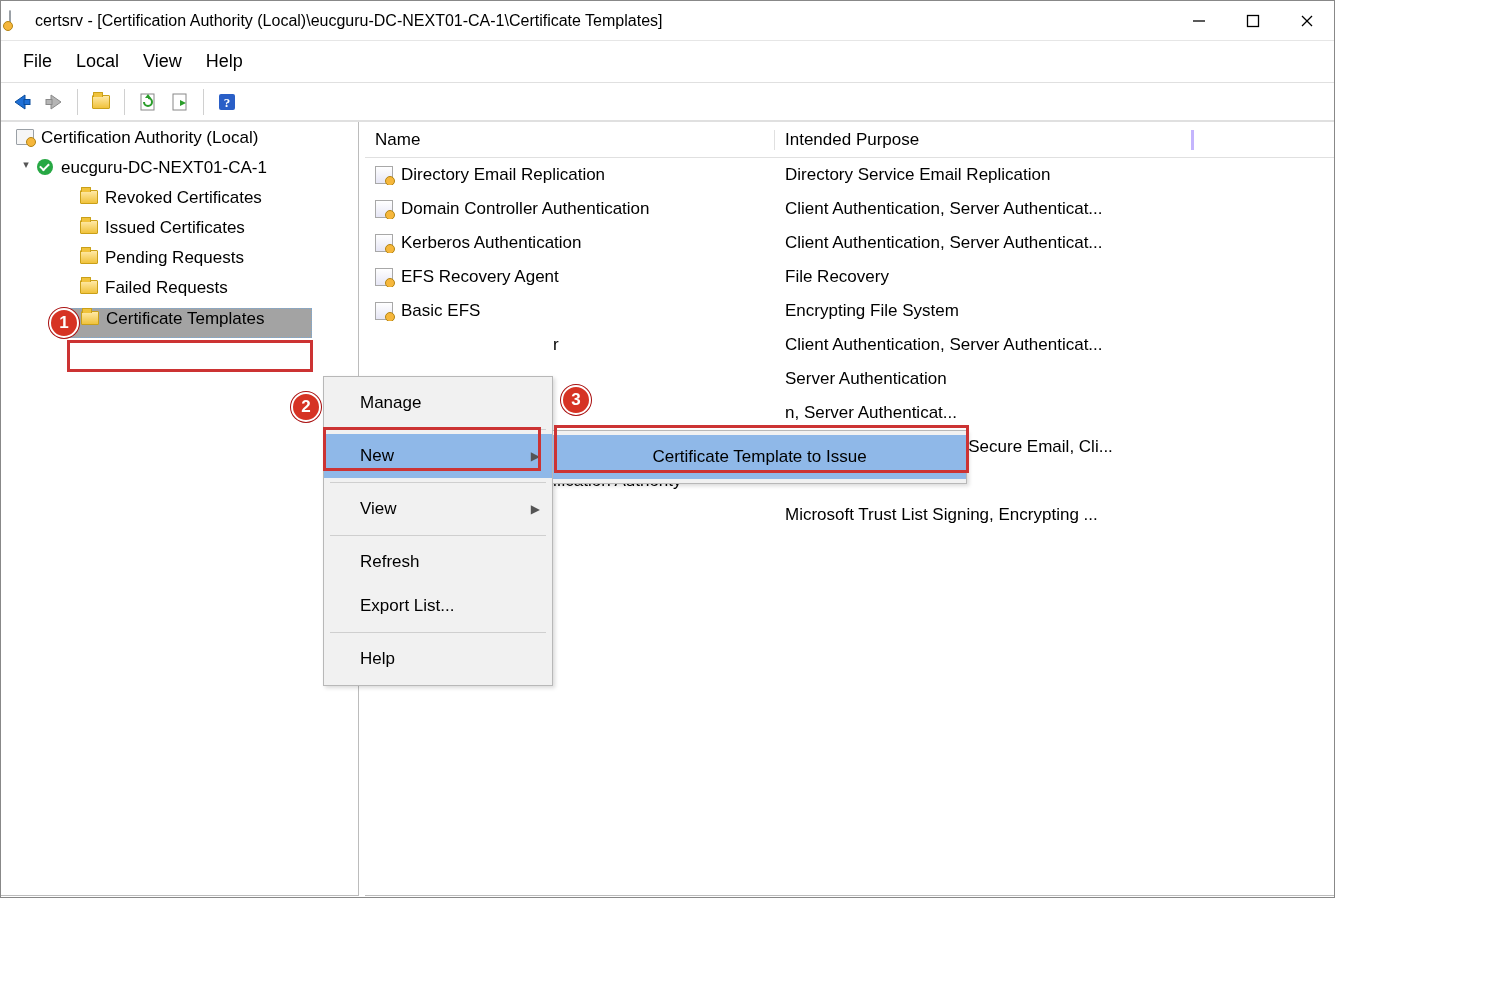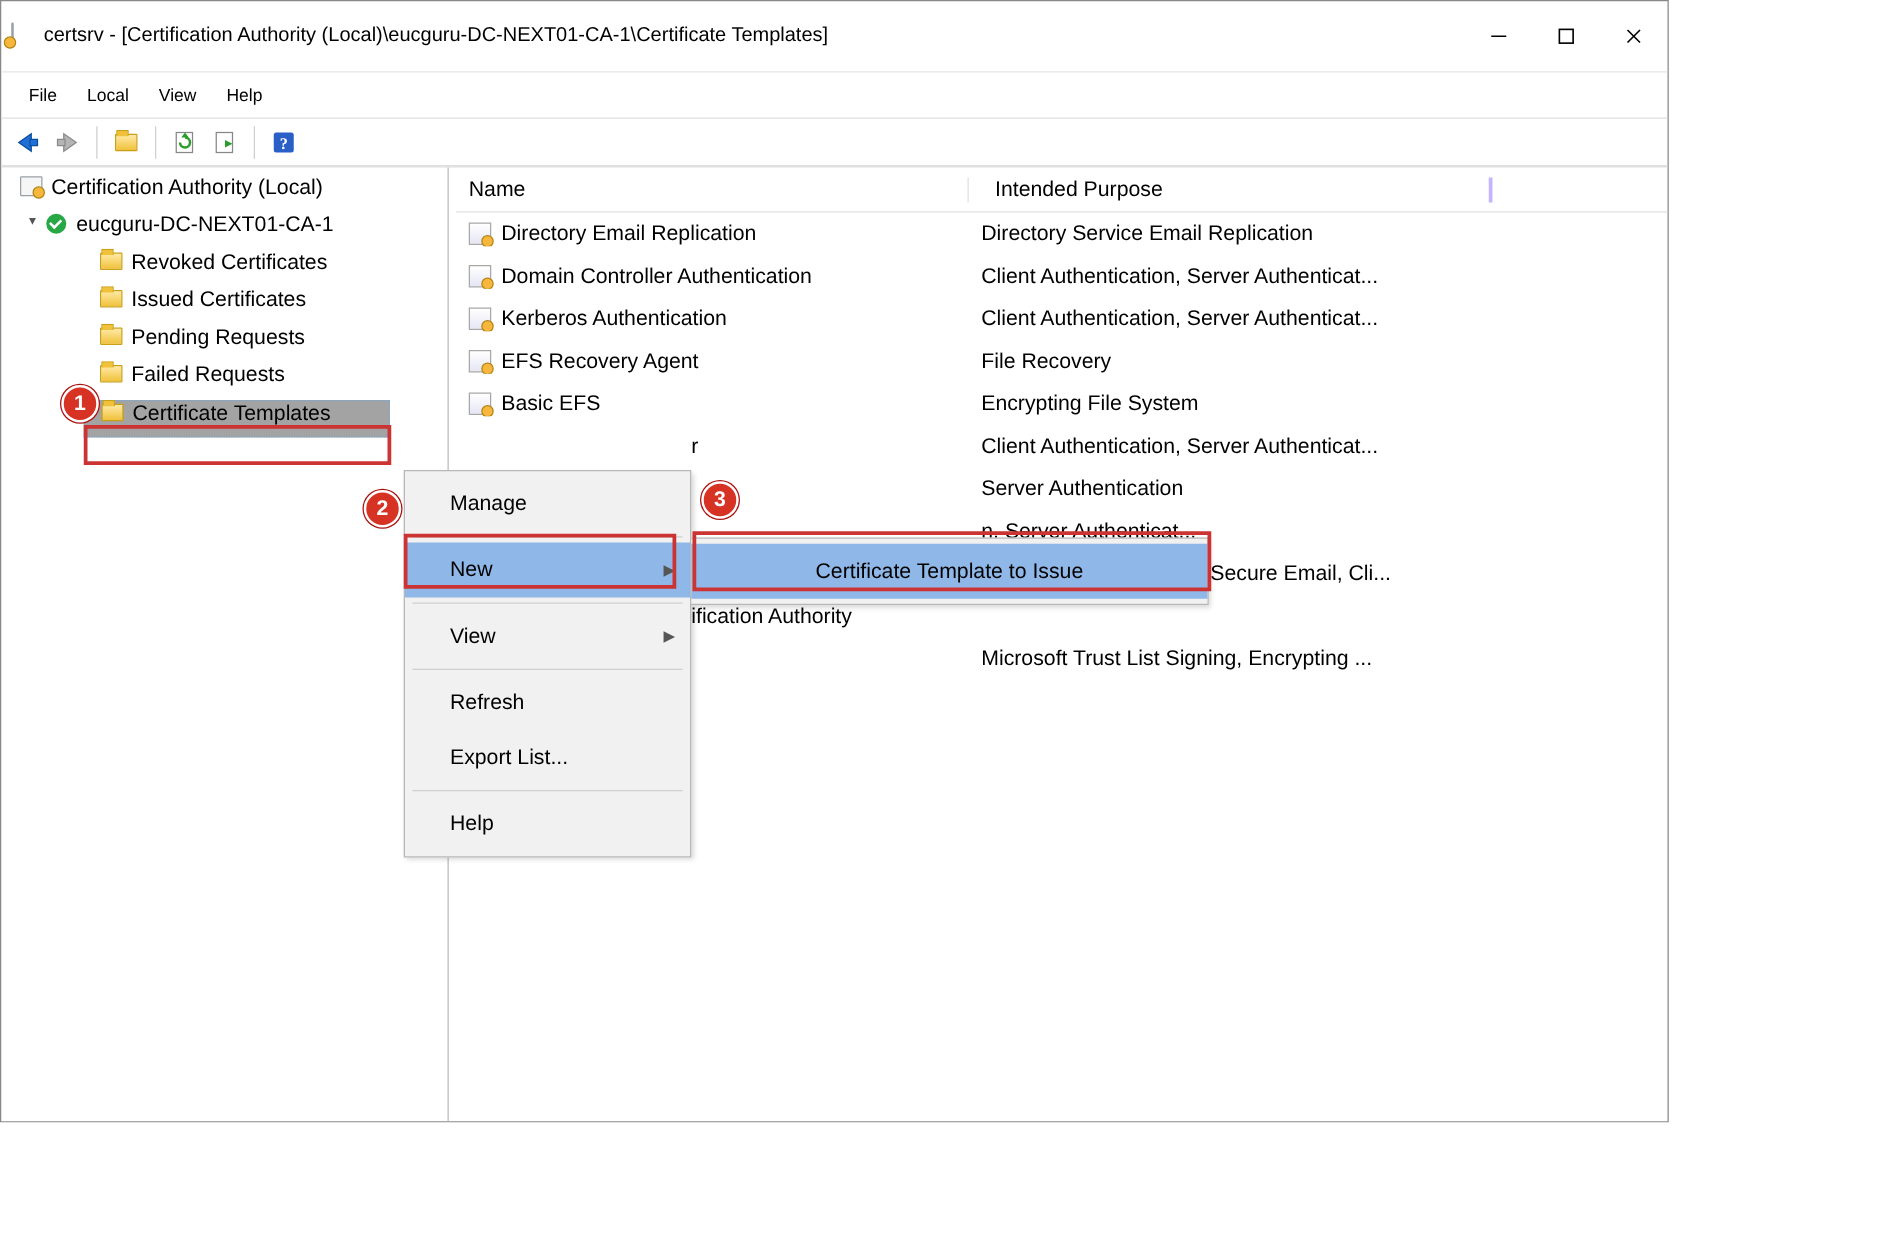--- a/index.html
+++ b/index.html
@@ -1,27 +1,27 @@
 <!DOCTYPE html>
 <html><head>
 <meta charset="utf-8">
 <style>
   * { box-sizing: border-box; }
   html, body { margin: 0; padding: 0; font-family: "Segoe UI", Tahoma, sans-serif; font-size: 15.5px; color: #000; background: #fff; }
   .window { width: 1335px; height: 898px; border: 1px solid #888; background: #fff; position: relative; overflow: hidden; }
   
-  .titlebar { display: flex; align-items: center; height: 57px; padding: 0 0 0 8px; border-bottom: 1px solid #e6e6e6; }
+  .titlebar { display: flex; align-items: center; height: 40px; padding: 0 0 0 8px; border-bottom: 1px solid #e6e6e6; }
   .titlebar .app-icon { width: 20px; height: 20px; margin-right: 6px; }
   .titlebar .title { flex: 1; font-size: 16px; }
   .win-controls { display: flex; }
   .win-btn { width: 54px; height: 40px; display:flex; align-items:center; justify-content:center; }
   .win-btn svg { stroke:#000; }
   
   .menubar { display: flex; gap: 4px; padding: 6px 12px; border-bottom: none; }
-  .menubar-item { padding: 4px 10px; font-size: 14px; }
+  .menubar-item { padding: 4px 10px; font-size: 18px; }
   
   .toolbar { display: flex; align-items: center; padding: 4px 8px; height: 40px; border-top: 1px solid #e0e0e0; border-bottom: 2px solid #e0e0e0; gap: 6px; }
   .toolbar .sep { width: 1px; height: 26px; background: #d0d0d0; margin: 0 4px; }
   .tool-btn { width:26px; height:26px; display:flex; align-items:center; justify-content:center; }
   
   .body { display: flex; height: calc(100% - 40px - 42px - 40px); }
   .tree-pane { width: 358px; border: 1px solid #bcbcbc; border-top: none; border-left:none; overflow:hidden; padding-top:6px;}
   .list-pane { flex:1; border: 1px solid #bcbcbc; border-top:none; border-left:0; border-right:none; margin-left:6px; position:relative; }
   
   .tree-row { display:flex; align-items:flex-start; height:30px; padding-left:8px; font-size:17px; white-space:nowrap; }
@@ -31,21 +31,21 @@
   .tree-row .expander { width:14px; display:inline-flex; justify-content:center; margin-right:2px; font-size:11px; color:#555;}
   .tree-row .node-icon { width:20px; height:18px; margin-right:6px; display:inline-flex; align-items:center; justify-content:center; }
   .tree-selected { background:#a3a3a3; border:1px dotted #7aa8d4; }
   .folder-icon { width:18px; height:14px; background: linear-gradient(#ffe9a6,#f0c23b); border:1px solid #caa018; border-radius:1px; position:relative;}
   .folder-icon::before { content:""; position:absolute; top:-4px; left:0; width:8px; height:4px; background:#f0c23b; border:1px solid #caa018; border-bottom:none; border-radius:1px 1px 0 0;}
   .ca-icon { width:18px; height:16px; border:1px solid #9aa0a6; background:#f6f6f6; border-radius:1px; position:relative;}
   .ca-icon::after{content:"";position:absolute;right:-3px;bottom:-3px;width:8px;height:8px;border-radius:50%;background:#f6b73c;border:1px solid #b38413;}
   .green-check{width:16px;height:16px;border-radius:50%;background:#27a844;position:relative;}
   .green-check::after{content:"";position:absolute;left:3px;top:4px;width:7px;height:4px;border-left:2px solid #fff;border-bottom:2px solid #fff;transform:rotate(-45deg);}
   
-  .list-header { display:flex; align-items:center; height:36px; border-bottom:1px solid #e0e0e0; font-size:17px;gap:11px; }
+  .list-header { display:flex; align-items:center; height:36px; border-bottom:1px solid #e0e0e0; font-size:17px; }
   .col-name { width:410px; padding-left:10px; border-right:1px solid #e0e0e0; }
   .col-purpose { flex:1; padding-left:10px; border-right:3px solid #c4b5fd; margin-right:140px;}
   .list-row { display:flex; align-items:center; height:34px; font-size:17px; }
   .list-row .cell-name { width:410px; padding-left:10px; display:flex; align-items:center; gap:8px; white-space:nowrap; overflow:hidden;}
   .list-row .cell-purpose { flex:1; padding-left:10px; white-space:nowrap; overflow:hidden; text-overflow:ellipsis; margin-right:140px;}
   .tmpl-icon{width:18px;height:18px;border:1px solid #a8a8a8;background:linear-gradient(#fff,#e6e6f5);position:relative;}
   .tmpl-icon::after{content:"";position:absolute;right:-3px;bottom:-3px;width:8px;height:8px;border-radius:50%;background:#f6b73c;border:1px solid #b38413;}
   
   .context-menu { position:absolute; background:#f1f1f1; border:1px solid #b8b8b8; box-shadow:2px 2px 4px rgba(0,0,0,0.15); font-size:17px; padding:4px 0; }
   .ctx-item { height:44px; display:flex; align-items:center; padding:0 28px 0 36px; position:relative; white-space:nowrap;}

